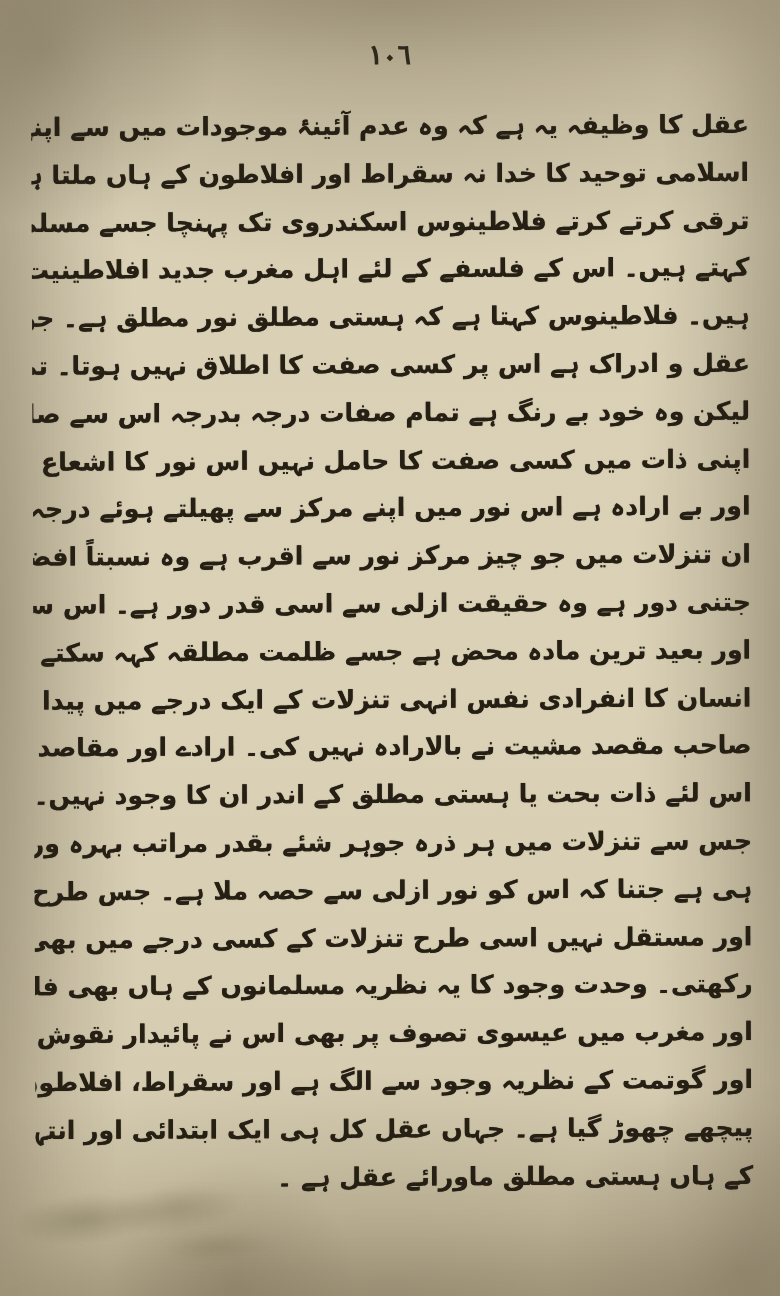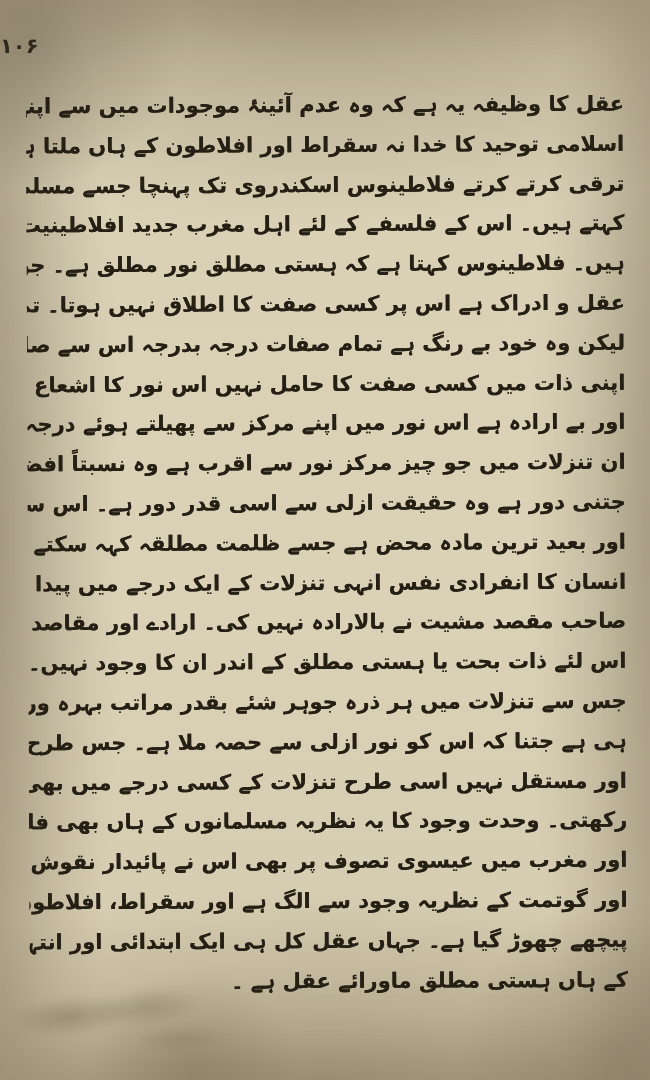--- a/index.html
+++ b/index.html
@@ -25,25 +25,26 @@
       radial-gradient(circle 120px at 30% 99%,      rgba(80, 70, 48, 0.22), rgba(80,70,48,0) 85%),
       linear-gradient(180deg, #d3c9ad 0%, #d9d0b6 18%, #dad1b7 55%, #d6ccb1 85%, #cfc4a6 100%);
     box-shadow: inset 0 0 70px 18px rgba(96, 86, 62, 0.35);
   }
 
   .page-number {
     position: absolute;
     top: 34px;
     left: 0;
     right: 0;
-    text-align: left;
+    text-align: center;
     font-size: 21px;
     font-weight: bold;
     color: #2e281d;
     letter-spacing: 2px;
+    font-family: Liberation Serif, serif;
   }
 
   .text-block {
     position: absolute;
     top: 86px;
     right: 24px;
     left: 28px;
     direction: rtl;
     transform: rotate(-0.25deg);
   }

